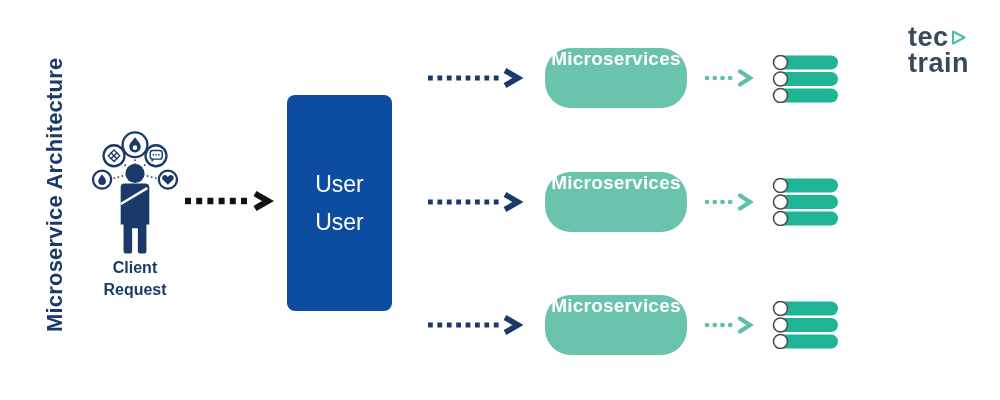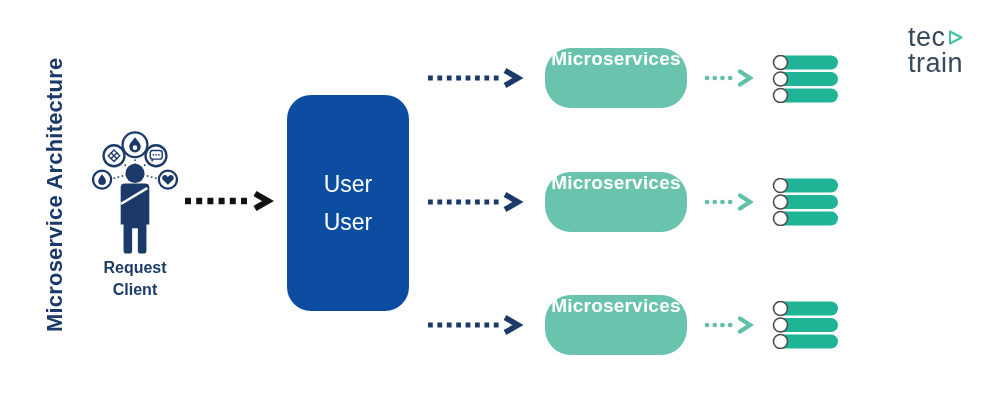--- a/index.html
+++ b/index.html
@@ -18,37 +18,37 @@
   
   .client-icon{position:absolute;left:92px;top:130px;}
   .client-caption{
     position:absolute;left:75px;top:257px;width:120px;text-align:center;
     font-size:16px;font-weight:bold;color:var(--navy);line-height:22px;
   }
   
   .arrow{position:absolute;}
   
   .ui-box{
-    position:absolute;left:287px;top:95px;width:122px;height:216px;
-    background:var(--blue-box);border-radius:24px;
+    position:absolute;left:287px;top:95px;width:105px;height:216px;
+    background:var(--blue-box);border-radius:8px;
     display:flex;flex-direction:column;justify-content:center;align-items:center;
     color:#fff;font-size:23px;line-height:38px;text-align:center;
   }
   
   .ms-box{
     position:absolute;left:545px;width:142px;height:60px;
     background:var(--ms-fill);border-radius:26px;
     display:flex;align-items:flex-start;justify-content:center;
     color:#fff;font-size:19px;font-weight:bold;letter-spacing:.2px;
   }
   .ms-0{top:48px}.ms-1{top:172px}.ms-2{top:295px}
   
   .logo{
     position:absolute;left:908px;top:24px;color:var(--logo-text);
-    font-size:27px;font-weight:400;line-height:26px;letter-spacing:.5px;
+    font-size:27px;font-weight:700;line-height:26px;letter-spacing:.5px;
   }
   .logo .row{display:flex;align-items:center;}
   .logo svg{margin-left:2px;}
   
   .navy-f{fill:var(--navy);}
   .navy-s{stroke:var(--navy);fill:none;}
   .white-s{stroke:#fff;fill:none;}
   .bar-f{fill:var(--bars-fill);}
   .bar-circ{fill:#fff;stroke:var(--bar-circle-stroke);}
   .arrow-navy{stroke:var(--navy);fill:none;}
@@ -105,22 +105,22 @@
     <path class="navy-f" d="M79.5,57.5 l-4.6,-4.6 a3.1,3.1 0 1,1 4.6,-3.4 a3.1,3.1 0 1,1 4.6,3.4 Z"></path>
 
     <circle class="navy-f" cx="45" cy="45.5" r="10"></circle>
 
     <path class="navy-f" d="M30,60 Q30,56 34.5,56 L55.5,56 Q60,56 60,60 L60,99 L57,99 L57,126.5 Q57,129.5 54,129.5 L51,129.5 Q48,129.5 48,126.5 L48,103 L42,103 L42,126.5 Q42,129.5 39,129.5 L36,129.5 Q33,129.5 33,126.5 L33,99 L30,99 Z"></path>
 
     <line class="white-s" x1="31" y1="77" x2="57" y2="61.5" stroke-width="2.6" stroke-linecap="round"></line>
   </svg>
 
   <div class="client-caption">
+    <div>Client</div>
     <div>Request</div>
-    <div>Client</div>
   </div>
 
   <svg class="arrow" style="left:183px;top:190px" width="92" height="22">
     <line class="arrow-black" x1="2" y1="11" x2="68" y2="11" stroke-width="6.5" stroke-dasharray="6,5.2"></line>
     <polyline class="arrow-black" points="72,3.5 85,11 72,18.5" stroke-width="6"></polyline>
   </svg>
 
   <div class="ui-box">
     <div>User</div>
     <div>User</div>

